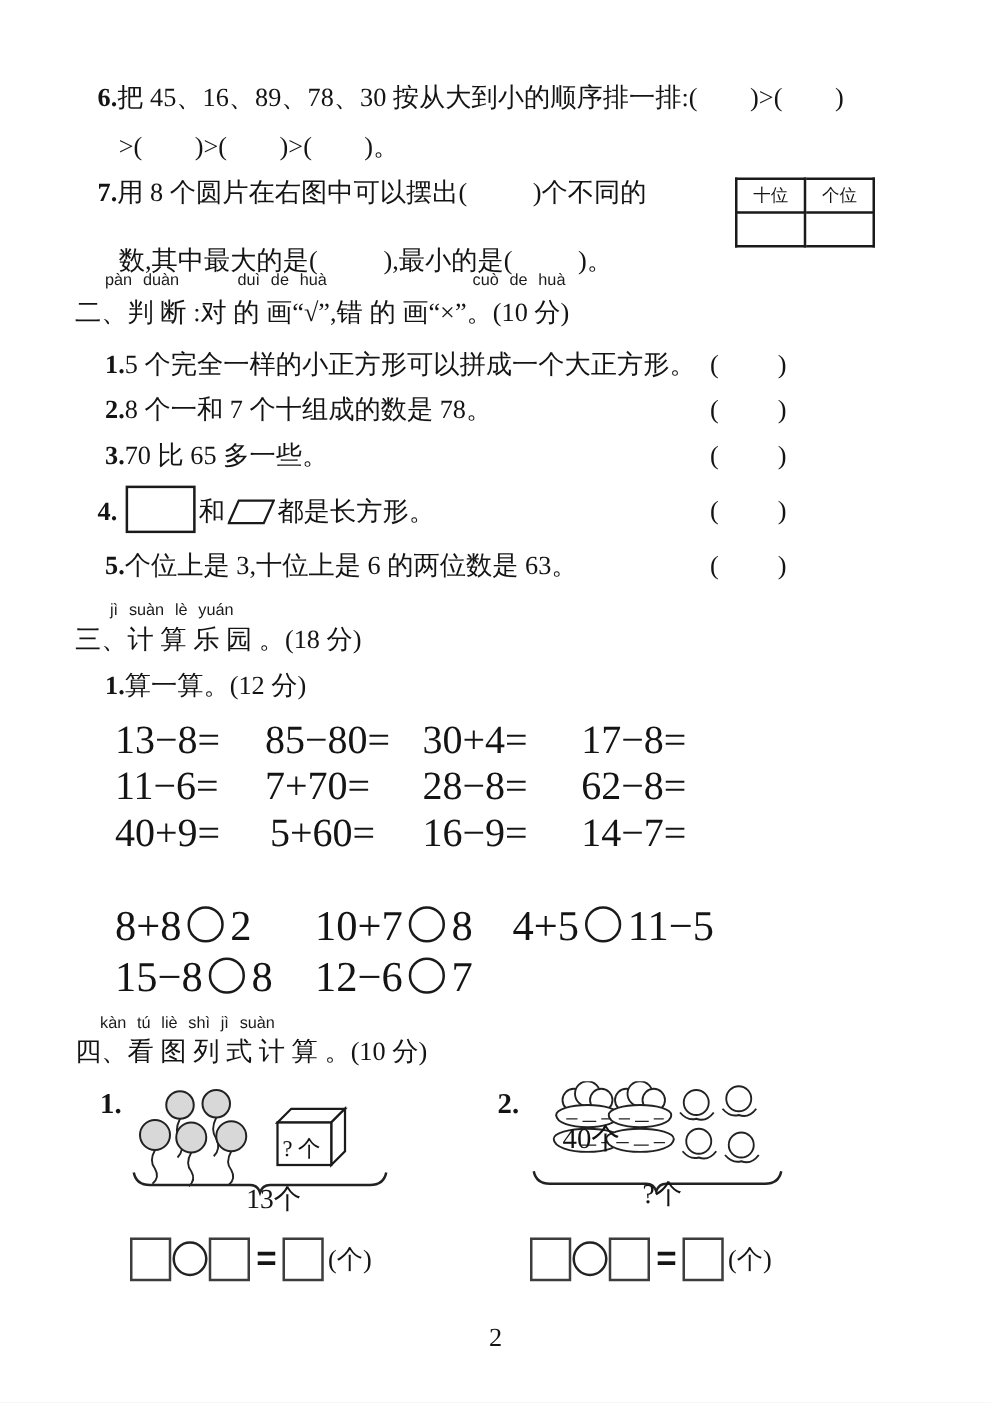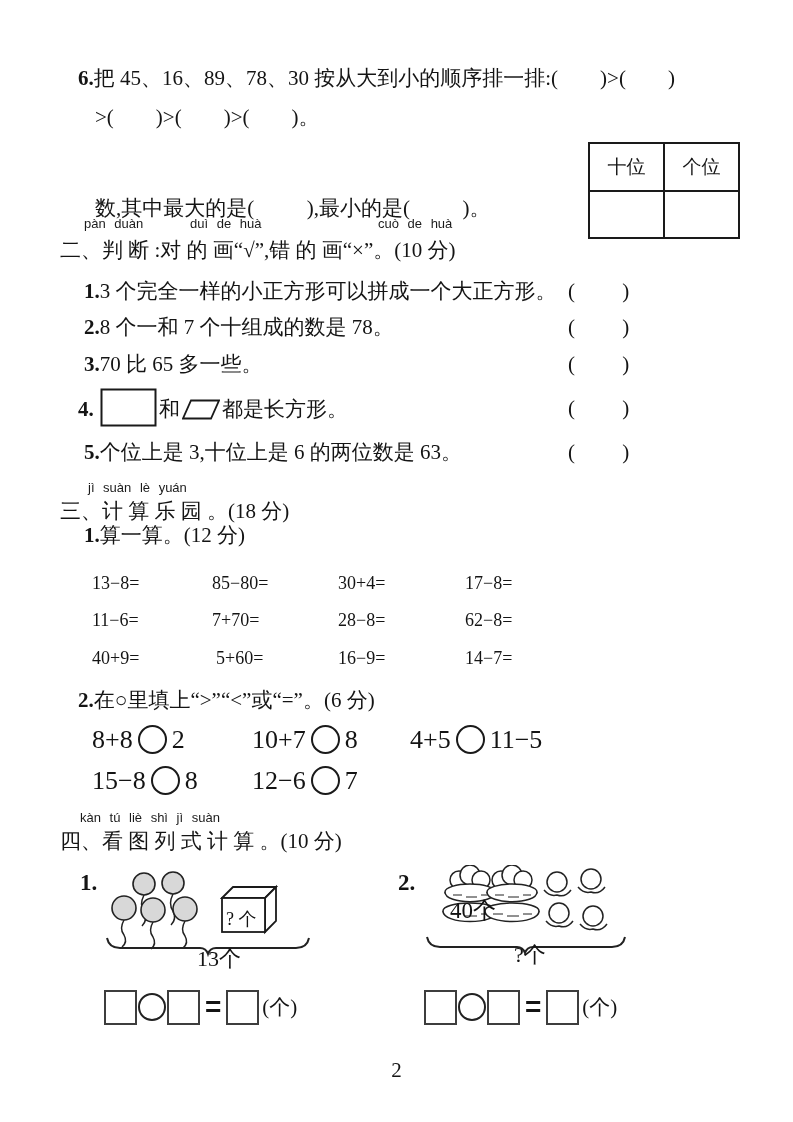--- a/index.html
+++ b/index.html
@@ -5,66 +5,67 @@
   html,body{margin:0;padding:0;background:#f2f2f2;}
   .page{
     position:relative;width:793px;height:1122px;background:#ffffff;
     font-family:"Liberation Serif","DejaVu Serif",serif;color:#141414;
     overflow:hidden;margin:0 auto;
   }
   .t{position:absolute;font-size:21px;line-height:1.15;white-space:pre;}
   .num{font-weight:bold;}
   .pinyin{position:absolute;font-size:13px;font-family:"Liberation Sans","DejaVu Sans",sans-serif;
     color:#1a1a1a;white-space:pre;word-spacing:5px;}
-  .calc{font-size:18px;}
-  .cmp{position:absolute;display:flex;align-items:center;font-size:26px;line-height:1;}
+  .calc{font-size:32px;}
+  .cmp{position:absolute;display:flex;align-items:flex-start;font-size:34px;line-height:1;}
   .cmp .ccirc{width:25px;height:25px;border:2px solid #1a1a1a;border-radius:50%;margin:0 5px;flex:0 0 auto;}
   .ptable{position:absolute;left:588px;top:142px;border-collapse:collapse;}
   .ptable td{border:2.2px solid #1a1a1a;width:53px;height:25px;text-align:center;
-    font-size:19px;padding:10px;}
+    font-size:14px;padding:0;}
   .shape{position:absolute;}
   .fig{position:absolute;}
   .eq{position:absolute;display:flex;align-items:center;height:38px;}
   .eq .sq{width:29px;height:31px;border:2.6px solid #3d3d3d;background:#fff;flex:0 0 auto;}
   .eq .ecirc{width:24px;height:24px;border:2.2px solid #222;border-radius:50%;margin:0 1px;flex:0 0 auto;}
   .eq .eqs{font-size:28px;font-weight:bold;margin:0 5px;font-family:"Liberation Sans","DejaVu Sans",sans-serif;}
   .eq .unit{font-size:21px;margin-left:3px;white-space:pre;}
   .figlabel{position:absolute;font-size:22px;white-space:pre;}
   .fignum{position:absolute;font-size:23px;font-weight:bold;}
   .pagenum{position:absolute;left:0;right:0;top:1058px;text-align:center;font-size:21px;}
 </style>
 </head>
 <body>
 
 <div class="page">
 
   <div class="t" style="left:78px;top:66px"><span class="num">6.</span><span>把 45、16、89、78、30 按从大到小的顺序排一排:(        )&gt;(        )</span></div>
   <div class="t" style="left:95px;top:105px">&gt;(        )&gt;(        )&gt;(        )。</div>
 
+  <div class="t" style="left:78px;top:142px"><span class="num">7.</span><span>用 8 个圆片在右图中可以摆出(          )个不同的</span></div>
   <div class="t" style="left:95px;top:196px">数,其中最大的是(          ),最小的是(          )。</div>
 
   <table class="ptable">
     <tbody>
         <tr>
       <td>十位</td>
       <td>个位</td>
     </tr>
     <tr>
       <td></td>
       <td></td>
     </tr>
   </tbody>
     </table>
 
   <span class="pinyin" style="left:84px;top:216px">pàn duàn</span>
   <span class="pinyin" style="left:190px;top:216px">duì de huà</span>
   <span class="pinyin" style="left:378px;top:216px">cuò de huà</span>
   <div class="t" style="left:60px;top:238px">二、判 断 :对 的 画“√”,错 的 画“×”。(10 分)</div>
 
-  <div class="t" style="left:84px;top:279px"><span class="num">1.</span><span>3 个完全一样的小正方形可以拼成一个大正方形。</span></div>
+  <div class="t" style="left:84px;top:279px"><span class="num">1.</span><span>5 个完全一样的小正方形可以拼成一个大正方形。</span></div>
   <div class="t" style="left:568px;top:279px">(         )</div>
 
   <div class="t" style="left:84px;top:315px"><span class="num">2.</span><span>8 个一和 7 个十组成的数是 78。</span></div>
   <div class="t" style="left:568px;top:315px">(         )</div>
 
   <div class="t" style="left:84px;top:352px"><span class="num">3.</span><span>70 比 65 多一些。</span></div>
   <div class="t" style="left:568px;top:352px">(         )</div>
 
   <div class="t" style="left:78px;top:397px"><span class="num">4.</span></div>
   <svg class="shape" style="left:100px;top:388px" width="57" height="39" viewBox="0 0 57 39">
@@ -75,38 +76,37 @@
     <polygon points="9,1.5 37,1.5 29,19.5 1,19.5" fill="#fff" stroke="#1a1a1a" stroke-width="1.8"></polygon>
   </svg>
   <div class="t" style="left:222px;top:397px">都是长方形。</div>
   <div class="t" style="left:568px;top:396px">(         )</div>
 
   <div class="t" style="left:84px;top:440px"><span class="num">5.</span><span>个位上是 3,十位上是 6 的两位数是 63。</span></div>
   <div class="t" style="left:568px;top:440px">(         )</div>
 
   <span class="pinyin" style="left:88px;top:480px">jì suàn lè yuán</span>
   <div class="t" style="left:60px;top:499px">三、计 算 乐 园 。(18 分)</div>
-  <div class="t" style="left:84px;top:523px"><span class="num">1.</span><span>算一算。(12 分)</span></div>
+  <div class="t" style="left:84px;top:536px"><span class="num">1.</span><span>算一算。(12 分)</span></div>
 
   <div class="t calc" style="left:92px;top:573px">13−8=</div>
   <div class="t calc" style="left:212px;top:573px">85−80=</div>
   <div class="t calc" style="left:338px;top:573px">30+4=</div>
   <div class="t calc" style="left:465px;top:573px">17−8=</div>
 
   <div class="t calc" style="left:92px;top:610px">11−6=</div>
   <div class="t calc" style="left:212px;top:610px">7+70=</div>
   <div class="t calc" style="left:338px;top:610px">28−8=</div>
   <div class="t calc" style="left:465px;top:610px">62−8=</div>
 
   <div class="t calc" style="left:92px;top:648px">40+9=</div>
   <div class="t calc" style="left:216px;top:648px">5+60=</div>
   <div class="t calc" style="left:338px;top:648px">16−9=</div>
   <div class="t calc" style="left:465px;top:648px">14−7=</div>
 
-  <div class="t" style="left:78px;top:688px"><span class="num">2.</span><span>在○里填上“&gt;”“&lt;”或“=”。(6 分)</span></div>
 
   <div class="cmp" style="left:92px;top:725px">
       <span>8+8</span>
       <span class="ccirc"></span>
       <span>2</span>
     </div>
   <div class="cmp" style="left:252px;top:725px">
       <span>10+7</span>
       <span class="ccirc"></span>
       <span>8</span>

